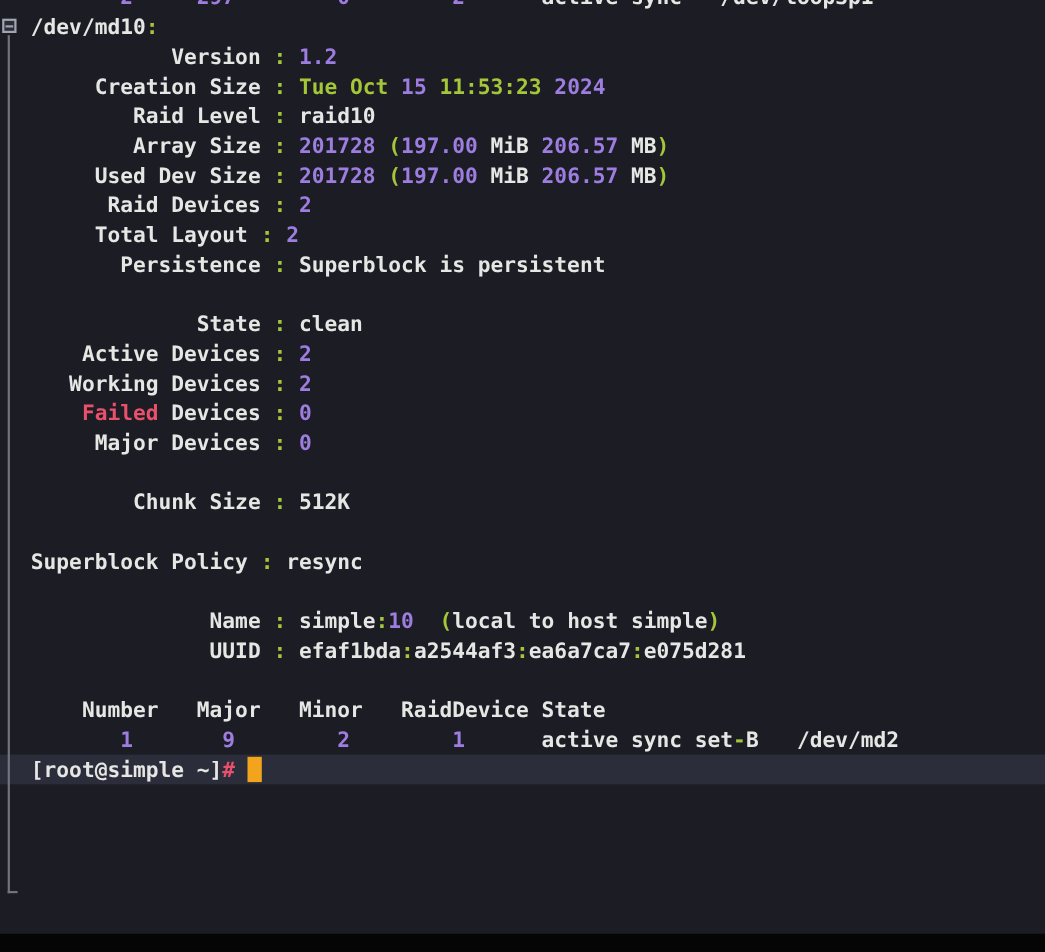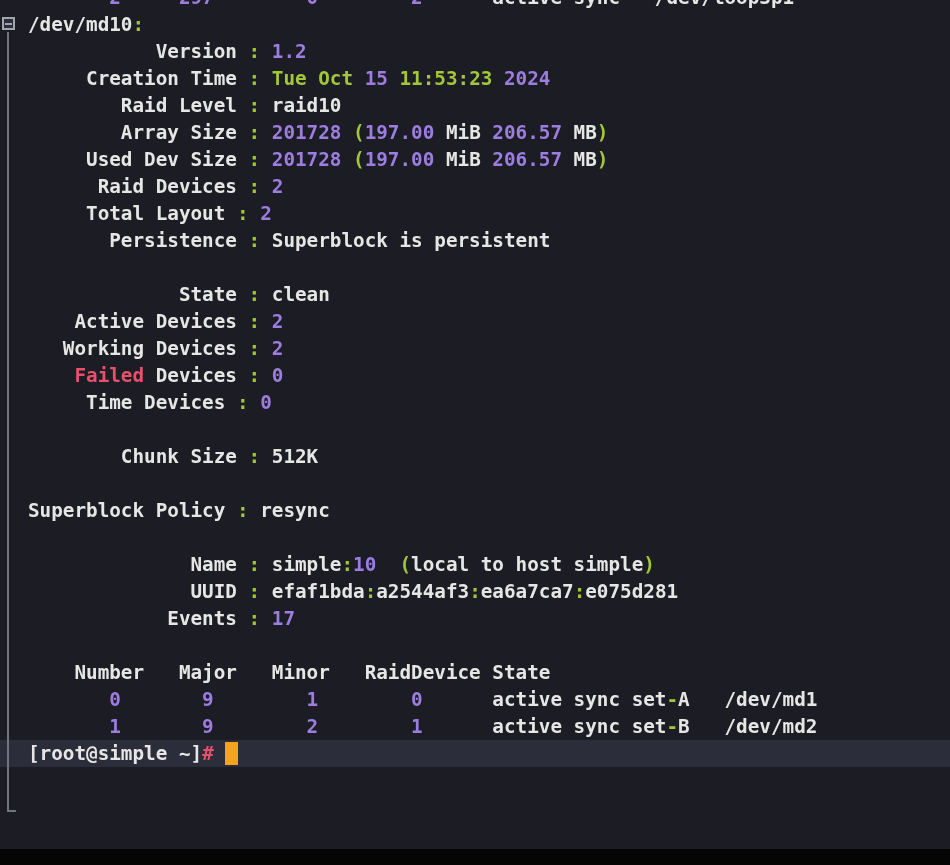--- a/index.html
+++ b/index.html
@@ -36,44 +36,42 @@
 </style>
 </head>
 <body>
 
 <div class="screen">
   <div class="terminal" style="background: rgb(28, 29, 36);">
     <div class="lines">
         <div class="line"><span style="color: rgb(157, 125, 224);">       2     297        0        2</span><span style="color: rgb(230, 230, 228);">      active sync   /dev/loop3p1</span></div>
         <div class="line"><span style="color: rgb(230, 230, 228);">/dev/md10</span><span style="color: rgb(164, 198, 57);">:</span></div>
         <div class="line"><span style="color: rgb(230, 230, 228);">           Version </span><span style="color: rgb(164, 198, 57);">:</span><span style="color: rgb(157, 125, 224);"> 1.2</span></div>
-        <div class="line"><span style="color: rgb(230, 230, 228);">     Creation Time </span><span style="color: rgb(164, 198, 57);">: Tue Oct </span><span style="color: rgb(157, 125, 224);">15 </span><span style="color: rgb(164, 198, 57);">11:53:23 </span><span style="color: rgb(157, 125, 224);">2024</span></div>
+        <div class="line"><span style="color: rgb(230, 230, 228);">     Creation Size </span><span style="color: rgb(164, 198, 57);">: Tue Oct </span><span style="color: rgb(157, 125, 224);">15 </span><span style="color: rgb(164, 198, 57);">11:53:23 </span><span style="color: rgb(157, 125, 224);">2024</span></div>
         <div class="line"><span style="color: rgb(230, 230, 228);">        Raid Level </span><span style="color: rgb(164, 198, 57);">:</span><span style="color: rgb(230, 230, 228);"> raid10</span></div>
         <div class="line"><span style="color: rgb(230, 230, 228);">        Array Size </span><span style="color: rgb(164, 198, 57);">:</span><span style="color: rgb(230, 230, 228);"> </span><span style="color: rgb(157, 125, 224);">201728 </span><span style="color: rgb(164, 198, 57);">(</span><span style="color: rgb(157, 125, 224);">197.00</span><span style="color: rgb(230, 230, 228);"> MiB </span><span style="color: rgb(157, 125, 224);">206.57</span><span style="color: rgb(230, 230, 228);"> MB</span><span style="color: rgb(164, 198, 57);">)</span></div>
         <div class="line"><span style="color: rgb(230, 230, 228);">     Used Dev Size </span><span style="color: rgb(164, 198, 57);">:</span><span style="color: rgb(230, 230, 228);"> </span><span style="color: rgb(157, 125, 224);">201728 </span><span style="color: rgb(164, 198, 57);">(</span><span style="color: rgb(157, 125, 224);">197.00</span><span style="color: rgb(230, 230, 228);"> MiB </span><span style="color: rgb(157, 125, 224);">206.57</span><span style="color: rgb(230, 230, 228);"> MB</span><span style="color: rgb(164, 198, 57);">)</span></div>
         <div class="line"><span style="color: rgb(230, 230, 228);">      Raid Devices </span><span style="color: rgb(164, 198, 57);">:</span><span style="color: rgb(157, 125, 224);"> 2</span></div>
         <div class="line"><span style="color: rgb(230, 230, 228);">     Total Layout </span><span style="color: rgb(164, 198, 57);">:</span><span style="color: rgb(157, 125, 224);"> 2</span></div>
         <div class="line"><span style="color: rgb(230, 230, 228);">       Persistence </span><span style="color: rgb(164, 198, 57);">:</span><span style="color: rgb(230, 230, 228);"> Superblock is persistent</span></div>
         <div class="line"></div>
         <div class="line"><span style="color: rgb(230, 230, 228);">             State </span><span style="color: rgb(164, 198, 57);">:</span><span style="color: rgb(230, 230, 228);"> clean</span></div>
         <div class="line"><span style="color: rgb(230, 230, 228);">    Active Devices </span><span style="color: rgb(164, 198, 57);">:</span><span style="color: rgb(157, 125, 224);"> 2</span></div>
         <div class="line"><span style="color: rgb(230, 230, 228);">   Working Devices </span><span style="color: rgb(164, 198, 57);">:</span><span style="color: rgb(157, 125, 224);"> 2</span></div>
         <div class="line"><span style="color: rgb(230, 230, 228);">    </span><span style="color: rgb(232, 80, 107);">Failed</span><span style="color: rgb(230, 230, 228);"> Devices </span><span style="color: rgb(164, 198, 57);">:</span><span style="color: rgb(157, 125, 224);"> 0</span></div>
-        <div class="line"><span style="color: rgb(230, 230, 228);">     Time Devices </span><span style="color: rgb(164, 198, 57);">:</span><span style="color: rgb(157, 125, 224);"> 0</span></div>
+        <div class="line"><span style="color: rgb(230, 230, 228);">     Major Devices </span><span style="color: rgb(164, 198, 57);">:</span><span style="color: rgb(157, 125, 224);"> 0</span></div>
         <div class="line"></div>
         <div class="line"><span style="color: rgb(230, 230, 228);">        Chunk Size </span><span style="color: rgb(164, 198, 57);">:</span><span style="color: rgb(230, 230, 228);"> 512K</span></div>
         <div class="line"></div>
         <div class="line"><span style="color: rgb(230, 230, 228);">Superblock Policy </span><span style="color: rgb(164, 198, 57);">:</span><span style="color: rgb(230, 230, 228);"> resync</span></div>
         <div class="line"></div>
         <div class="line"><span style="color: rgb(230, 230, 228);">              Name </span><span style="color: rgb(164, 198, 57);">:</span><span style="color: rgb(230, 230, 228);"> simple</span><span style="color: rgb(164, 198, 57);">:</span><span style="color: rgb(157, 125, 224);">10</span><span style="color: rgb(230, 230, 228);">  </span><span style="color: rgb(164, 198, 57);">(</span><span style="color: rgb(230, 230, 228);">local to host simple</span><span style="color: rgb(164, 198, 57);">)</span></div>
         <div class="line"><span style="color: rgb(230, 230, 228);">              UUID </span><span style="color: rgb(164, 198, 57);">:</span><span style="color: rgb(230, 230, 228);"> efaf1bda</span><span style="color: rgb(164, 198, 57);">:</span><span style="color: rgb(230, 230, 228);">a2544af3</span><span style="color: rgb(164, 198, 57);">:</span><span style="color: rgb(230, 230, 228);">ea6a7ca7</span><span style="color: rgb(164, 198, 57);">:</span><span style="color: rgb(230, 230, 228);">e075d281</span></div>
-        <div class="line"><span style="color: rgb(230, 230, 228);">            Events </span><span style="color: rgb(164, 198, 57);">:</span><span style="color: rgb(157, 125, 224);"> 17</span></div>
         <div class="line"></div>
         <div class="line"><span style="color: rgb(230, 230, 228);">    Number   Major   Minor   RaidDevice State</span></div>
-        <div class="line"><span style="color: rgb(157, 125, 224);">       0       9        1        0</span><span style="color: rgb(230, 230, 228);">      active sync set</span><span style="color: rgb(164, 198, 57);">-</span><span style="color: rgb(230, 230, 228);">A</span><span style="color: rgb(230, 230, 228);">   /dev/md1</span></div>
         <div class="line"><span style="color: rgb(157, 125, 224);">       1       9        2        1</span><span style="color: rgb(230, 230, 228);">      active sync set</span><span style="color: rgb(164, 198, 57);">-</span><span style="color: rgb(230, 230, 228);">B</span><span style="color: rgb(230, 230, 228);">   /dev/md2</span></div>
         <div class="line hl" style="background: rgb(43, 45, 58);"><span style="color: rgb(230, 230, 228);">[root@simple ~]</span><span style="color: rgb(232, 80, 107);">#</span><span style="color: rgb(230, 230, 228);"> </span><span class="cursor" style="background: rgb(242, 165, 28);"></span></div>
       </div>
     <div class="fold-box">
         <span class="minus"></span>
       </div>
     <div class="fold-line"></div>
     <div class="fold-corner"></div>
   </div>
   <div class="bottom-strip"></div>

